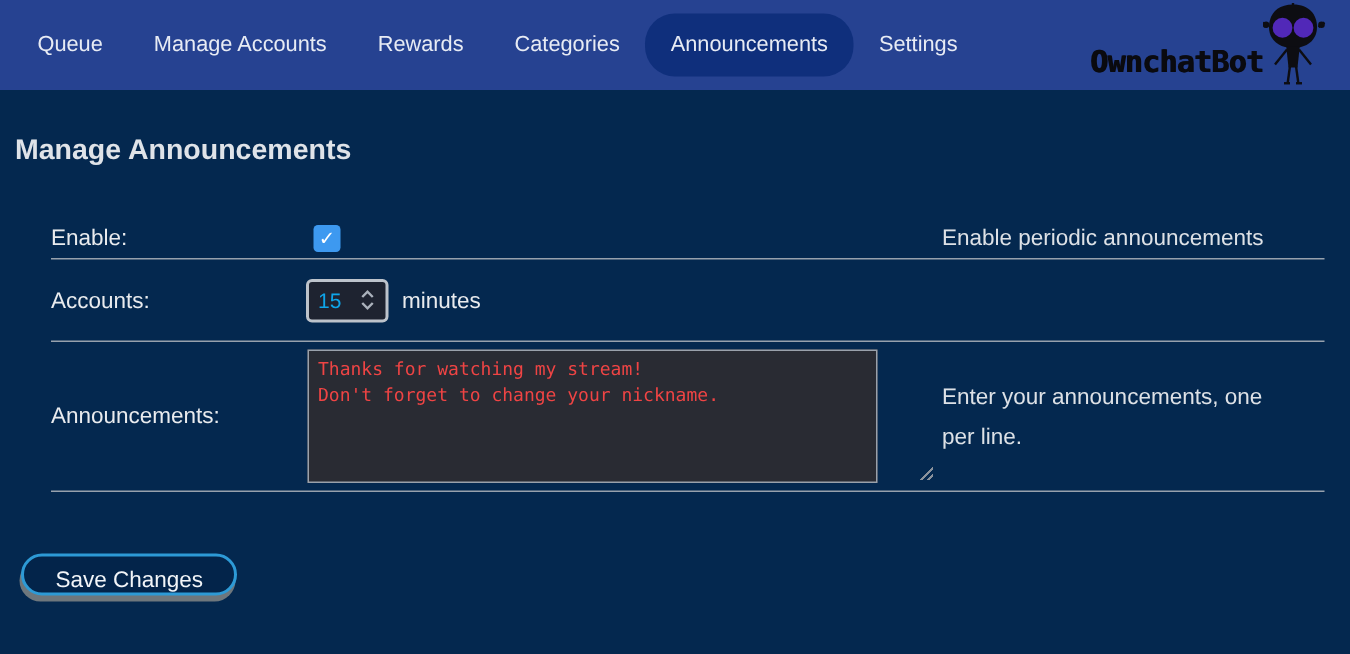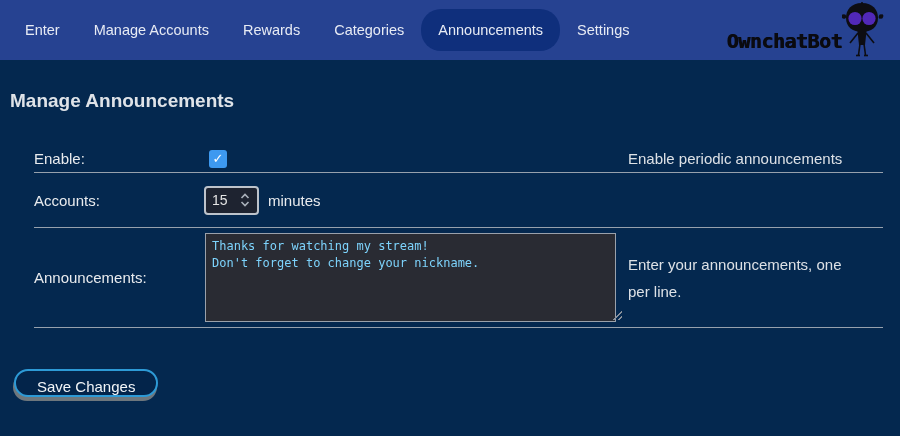--- a/index.html
+++ b/index.html
@@ -49,31 +49,31 @@
     display:flex;align-items:center;justify-content:center;cursor:pointer;
   }
   
   .control-cell{display:flex;align-items:center;}
   .stepper{
     width:51px;height:25px;background:#1e2330;border:2px solid #bdc3cb;
     border-radius:4px;display:flex;align-items:center;box-sizing:content-box;
   }
   .stepper input{
     width:27px;background:transparent;border:none;outline:none;
-    color:#e5e5e5;font-size:14px;padding:0 0 0 6px;
+    color:#0ea5e9;font-size:14px;padding:0 0 0 6px;
     font-family:"Liberation Sans",sans-serif;
   }
   .spin{display:flex;flex-direction:column;gap:2px;margin-left:1px;cursor:pointer;}
   .spin svg{display:block;}
   .unit-label{margin-left:9px;font-size:15px;color:#e9ebee;}
   
   .ta-wrap{position:relative;margin-left:1px;width:419px;height:89px;}
   textarea{
-    width:411px;height:89px;box-sizing:border-box;display:block;
-    background:#292b33;color:#7dd3fc;border:1px solid #9aa1ab;border-radius:0;
+    width:380px;height:89px;box-sizing:border-box;display:block;
+    background:#292b33;color:#ef4444;border:1px solid #9aa1ab;border-radius:0;
     font-family:"DejaVu Sans Mono","Liberation Mono",monospace;
     font-size:12px;line-height:17px;padding:4px 6px;resize:none;outline:none;
   }
   .resize-handle{
     position:absolute;right:2px;bottom:2px;width:11px;height:11px;
     background:repeating-linear-gradient(135deg,transparent 0 2px,#8a919b 2px 3.5px);
     clip-path:polygon(100% 0,0 100%,100% 100%);
     pointer-events:none;
   }
   
@@ -84,21 +84,21 @@
     box-shadow:-1px 4px 0 0 #6e777d;cursor:pointer;
   }
 </style>
 </head>
 <body>
 
 
 
 
 <div class="topnav">
-  <div class="nav-item">Enter</div>
+  <div class="nav-item">Queue</div>
   <div class="nav-item">Manage Accounts</div>
   <div class="nav-item">Rewards</div>
   <div class="nav-item">Categories</div>
   <div class="nav-item active">Announcements</div>
   <div class="nav-item">Settings</div>
 
   <div class="logo">
     <span class="logo-text">OwnchatBot</span>
     <svg class="robot" width="44" height="56" viewBox="0 0 44 56">
       <g stroke="#0d0d12" stroke-width="1.6" fill="none">

